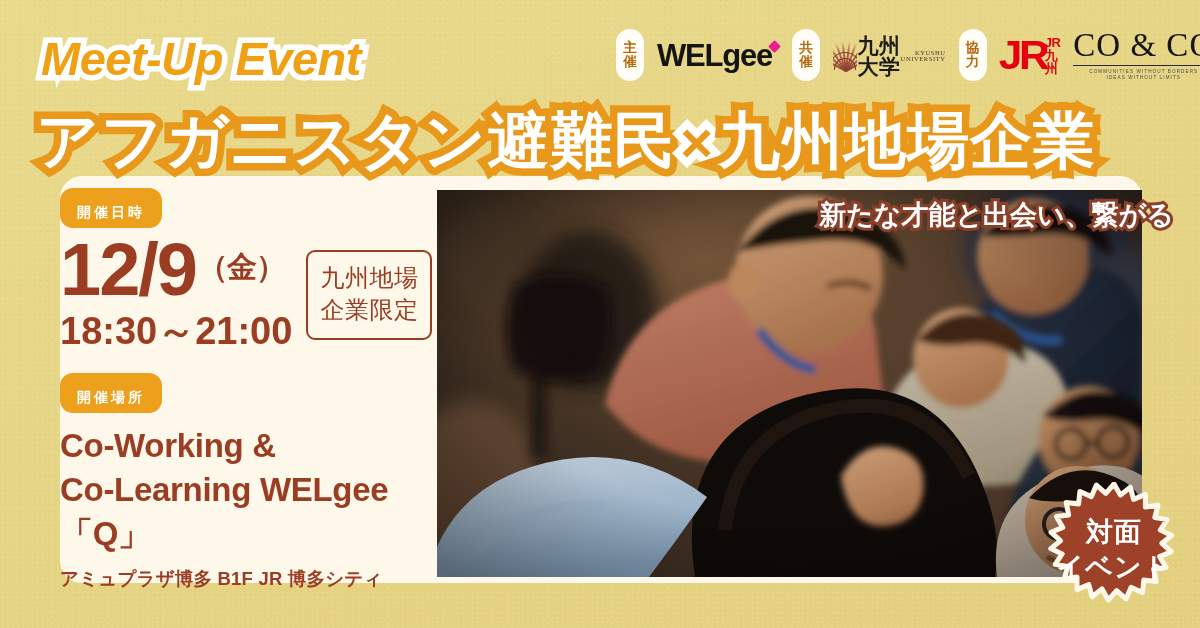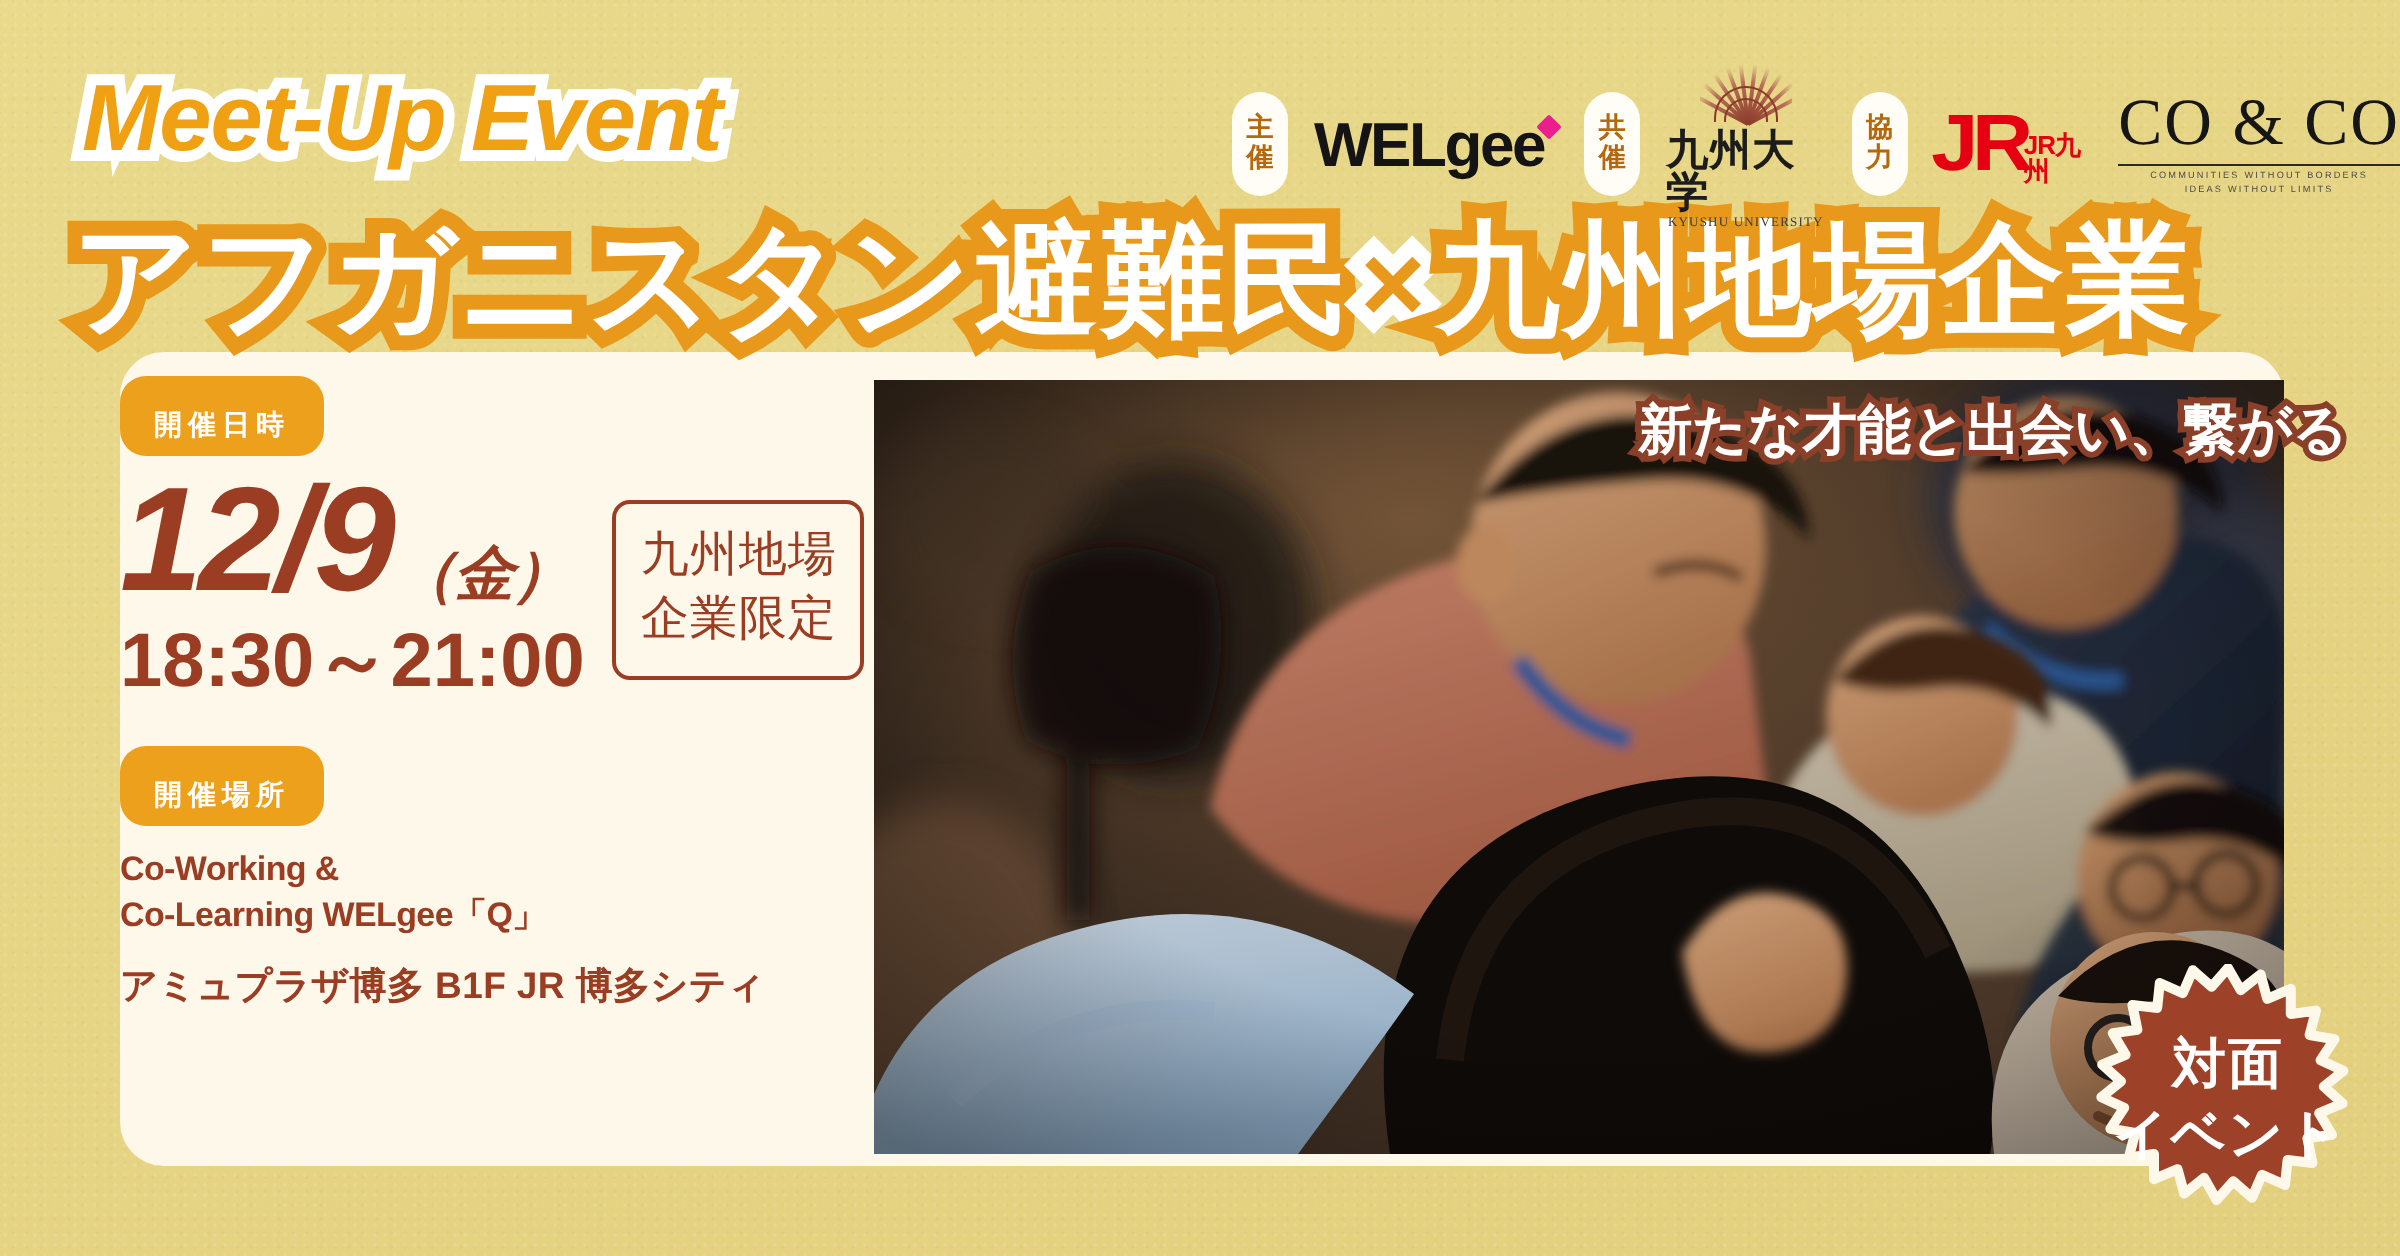--- a/index.html
+++ b/index.html
@@ -83,23 +83,24 @@
     width: 9px;
     height: 9px;
     background: #ea1e8c;
     transform: rotate(45deg);
     border-radius: 1px;
   }
 
   
   .kyudai {
     display: flex;
-    flex-direction: column;
+    flex-direction: row;
     align-items: center;
     line-height: 1;
+    text-align: right;
   }
   .kyudai-crest {
     width: 46px;
     height: 34px;
     position: relative;
     overflow: hidden;
   }
   .kyudai-crest .ray {
     position: absolute;
     left: 50%;
@@ -275,22 +276,21 @@
   }
   .date-block { flex: none; }
 
   .big-date {
     font-size: 74px;
     font-weight: 700;
     color: #9a3d22;
     line-height: 0.98;
     letter-spacing: -2px;
     display: flex;
-    align-items: flex-end;
-    font-style: italic;
+    align-items: center;
   }
   .big-date .dow {
     font-size: 30px;
     font-weight: 600;
     letter-spacing: -1px;
     margin-left: 2px;
     position: relative;
     top: -4px;
   }
   .time {
@@ -315,21 +315,21 @@
     text-align: center;
     letter-spacing: 0.5px;
     flex: none;
     align-self: flex-start;
   }
 
   .venue-tag { margin-top: 21px; }
 
   .venue-name {
     margin-top: 11px;
-    font-size: 17px;
+    font-size: 33px;
     font-weight: 600;
     color: #9a3d22;
     line-height: 1.33;
     letter-spacing: -0.3px;
   }
   .venue-addr {
     margin-top: 9px;
     font-size: 18.5px;
     font-weight: 600;
     color: #9a3d22;

